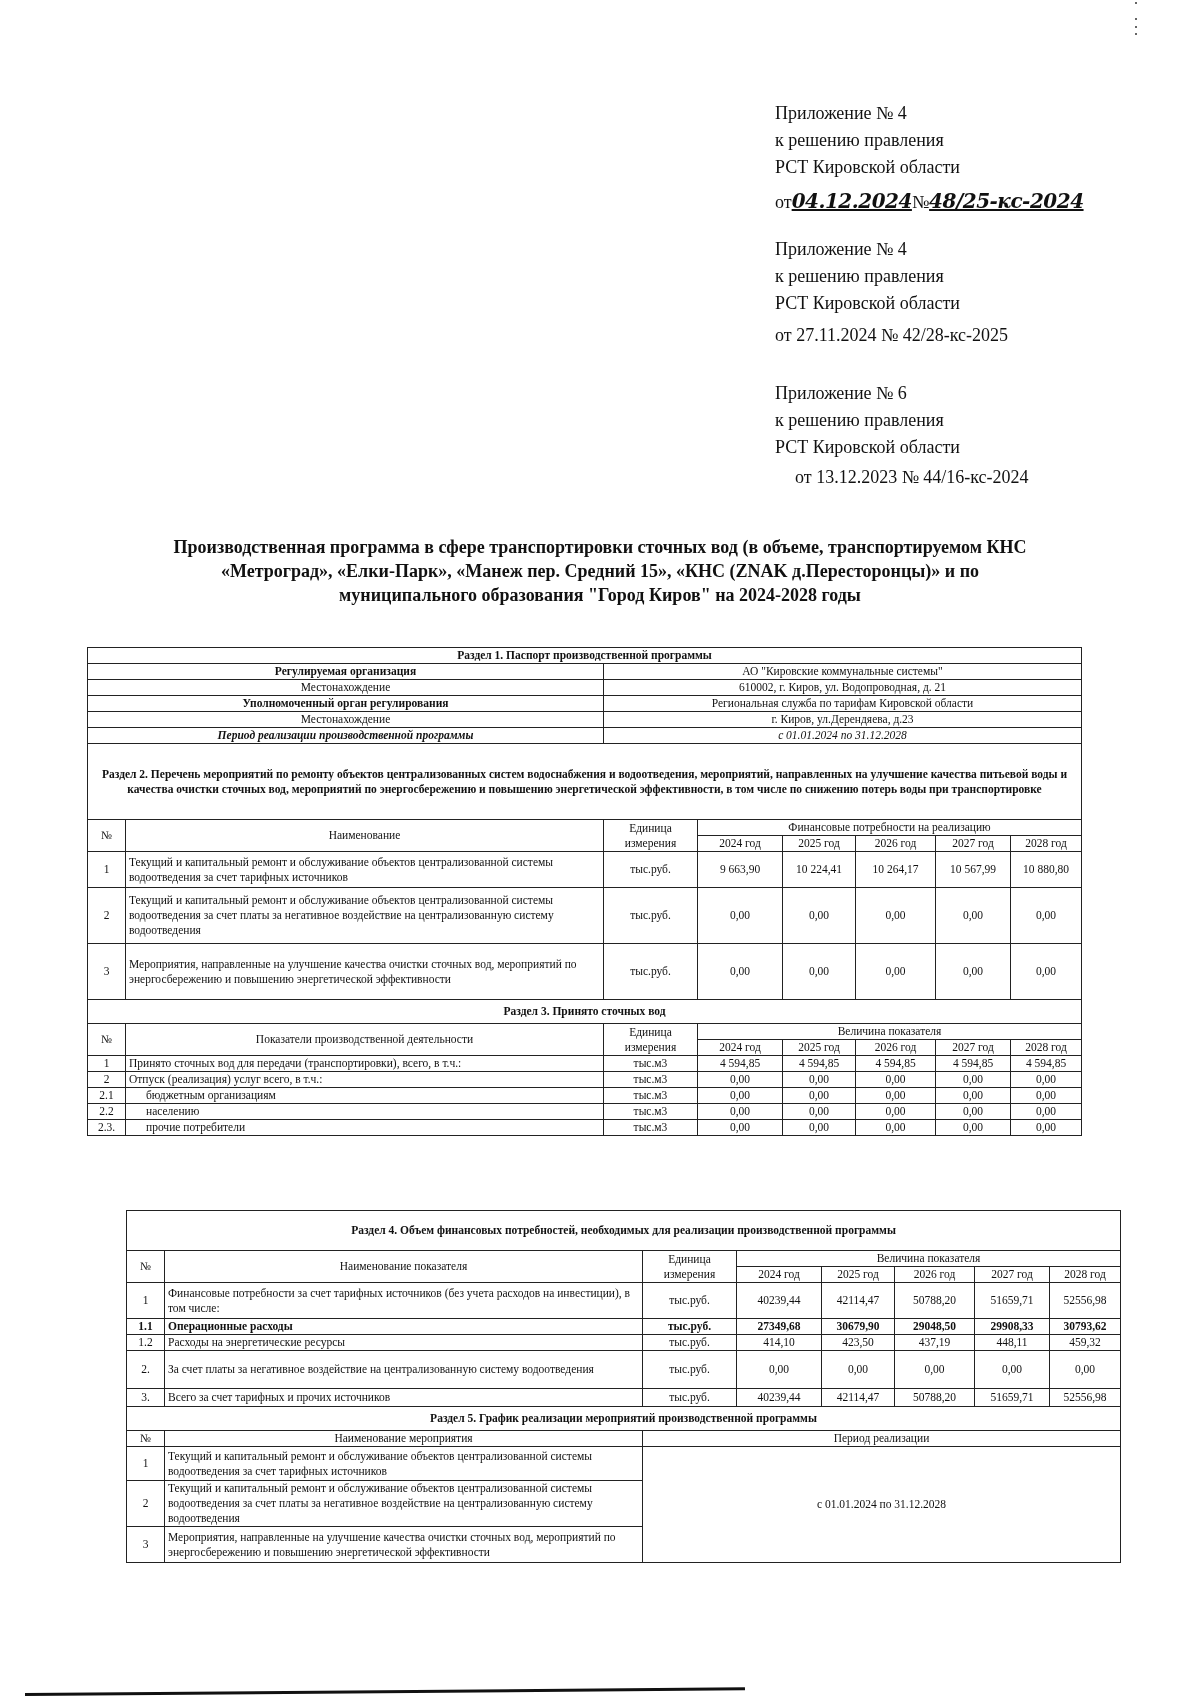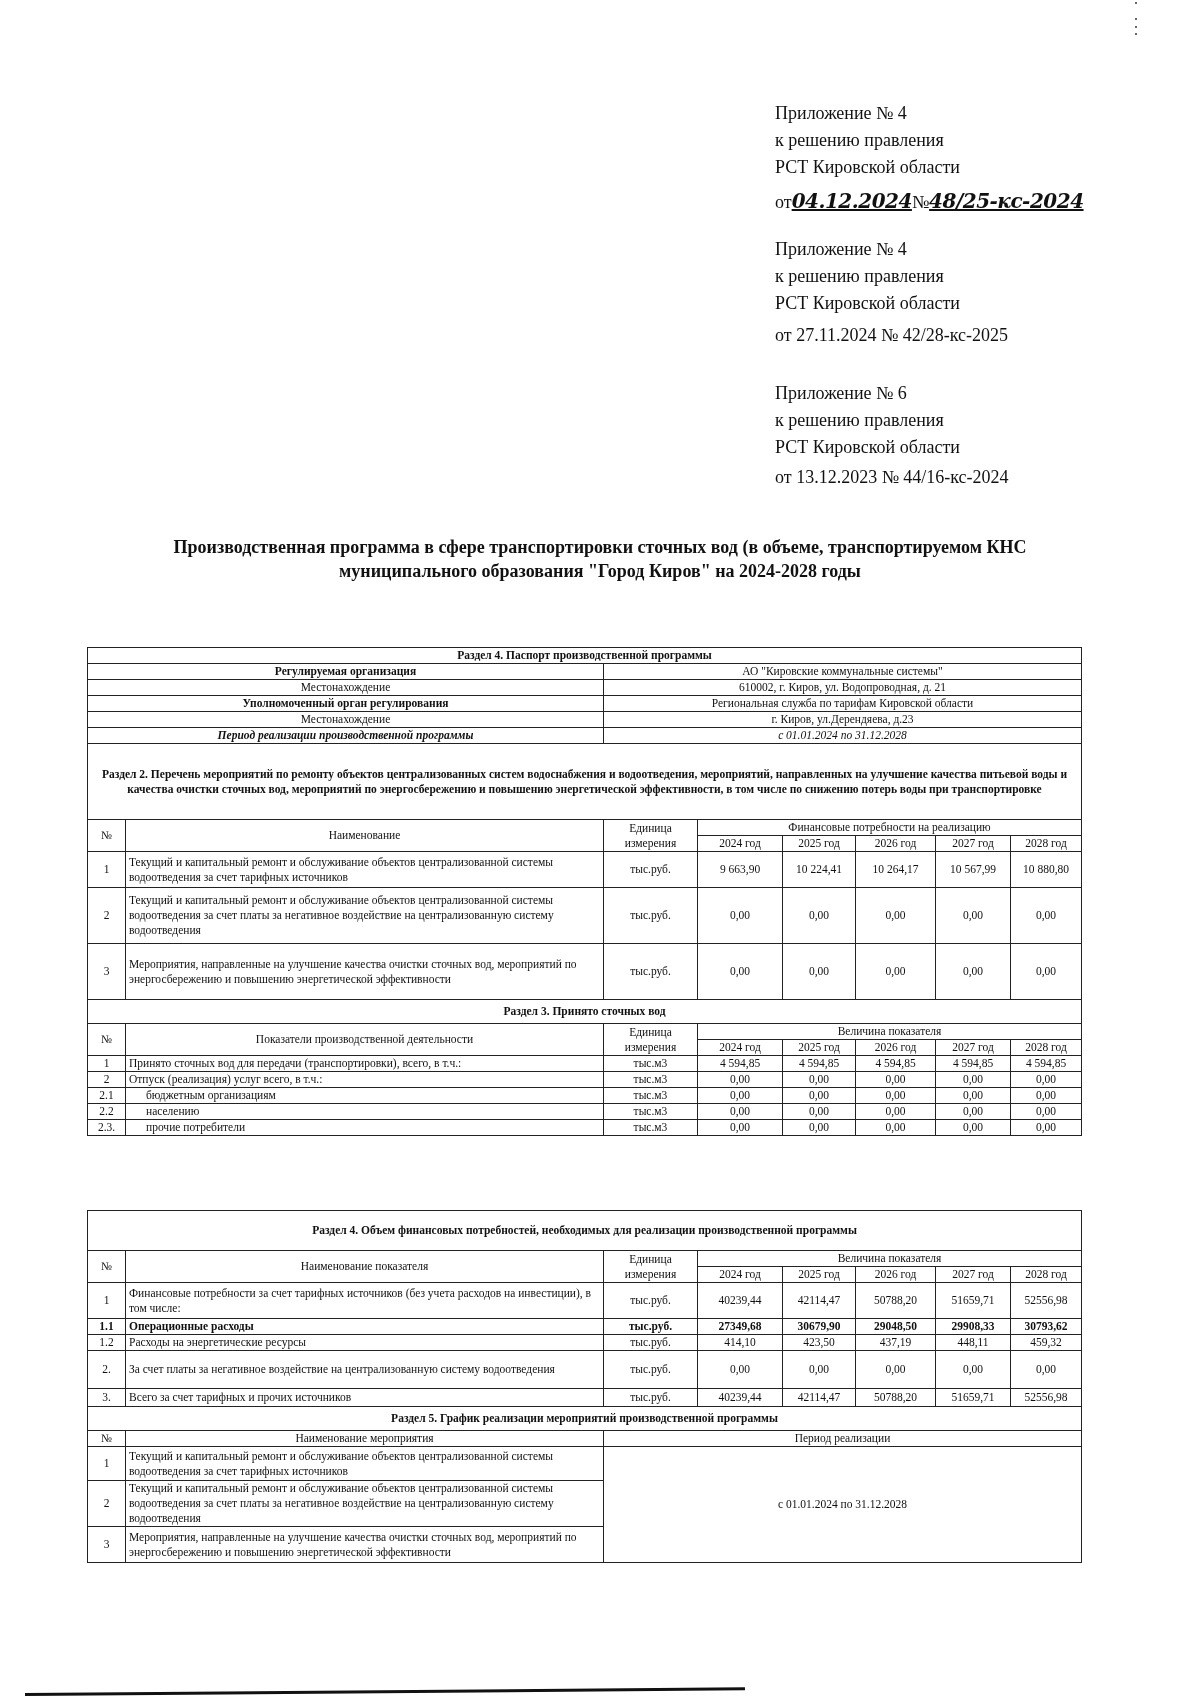--- a/index.html
+++ b/index.html
@@ -42,43 +42,44 @@
   <span class="line">Приложение № 4</span>
   <span class="line">к решению правления</span>
   <span class="line">РСТ Кировской области</span>
   <span class="line" style="margin-top:5px;">от 27.11.2024 № 42/28-кс-2025</span>
 </div>
 
 <div class="appendix" style="top:380px;">
   <span class="line">Приложение № 6</span>
   <span class="line">к решению правления</span>
   <span class="line">РСТ Кировской области</span>
-  <span class="line" style="margin-top:3px;">от 13.12.2023  № 44/16-кс-2024</span>
+  <span class="line" style="margin-top:3px;margin-left:20px;">от 13.12.2023  № 44/16-кс-2024</span>
 </div>
 
 <div class="title">
   <span>Производственная программа в сфере транспортировки сточных вод (в объеме, транспортируемом КНС</span>
+  <span>«Метроград»,  «Елки-Парк», «Манеж пер. Средний 15», «КНС (ZNAK д.Пересторонцы)» и по</span>
   <span>муниципального образования "Город Киров" на 2024-2028 годы</span>
 </div>
 
 <table class="doc" style="top:647px; width:994px;">
   <colgroup>
     <col style="width:38px">
       <col style="width:478px">
       <col style="width:94px">
     <col style="width:85px">
       <col style="width:73px">
       <col style="width:80px">
       <col style="width:75px">
       <col style="width:71px">
   </colgroup>
 
   <tbody>
       <tr style="height:16px;">
-    <td colspan="8" class="sec-title">Раздел 4. Паспорт производственной программы</td>
+    <td colspan="8" class="sec-title">Раздел 1. Паспорт производственной программы</td>
   </tr>
   <tr style="height:16px;">
     <td colspan="2" class="r b">Регулируемая организация</td>
     <td colspan="6" class="c">АО "Кировские коммунальные системы"</td>
   </tr>
   <tr style="height:16px;">
     <td colspan="2" class="r">Местонахождение</td>
     <td colspan="6" class="c">610002, г. Киров, ул. Водопроводная, д. 21</td>
   </tr>
   <tr style="height:16px;">
@@ -203,21 +204,21 @@
     <td class="c">тыс.м3</td>
     <td class="c">0,00</td>
     <td class="c">0,00</td>
     <td class="c">0,00</td>
     <td class="c">0,00</td>
     <td class="c">0,00</td>
   </tr>
 </tbody>
   </table>
 
-<table class="doc" style="top:1210px; width:994px;">
+<table class="doc" style="top:1210px; width:994px;margin-left:39px;">
   <colgroup>
     <col style="width:38px">
       <col style="width:478px">
       <col style="width:94px">
     <col style="width:85px">
       <col style="width:73px">
       <col style="width:80px">
       <col style="width:75px">
       <col style="width:71px">
   </colgroup>

